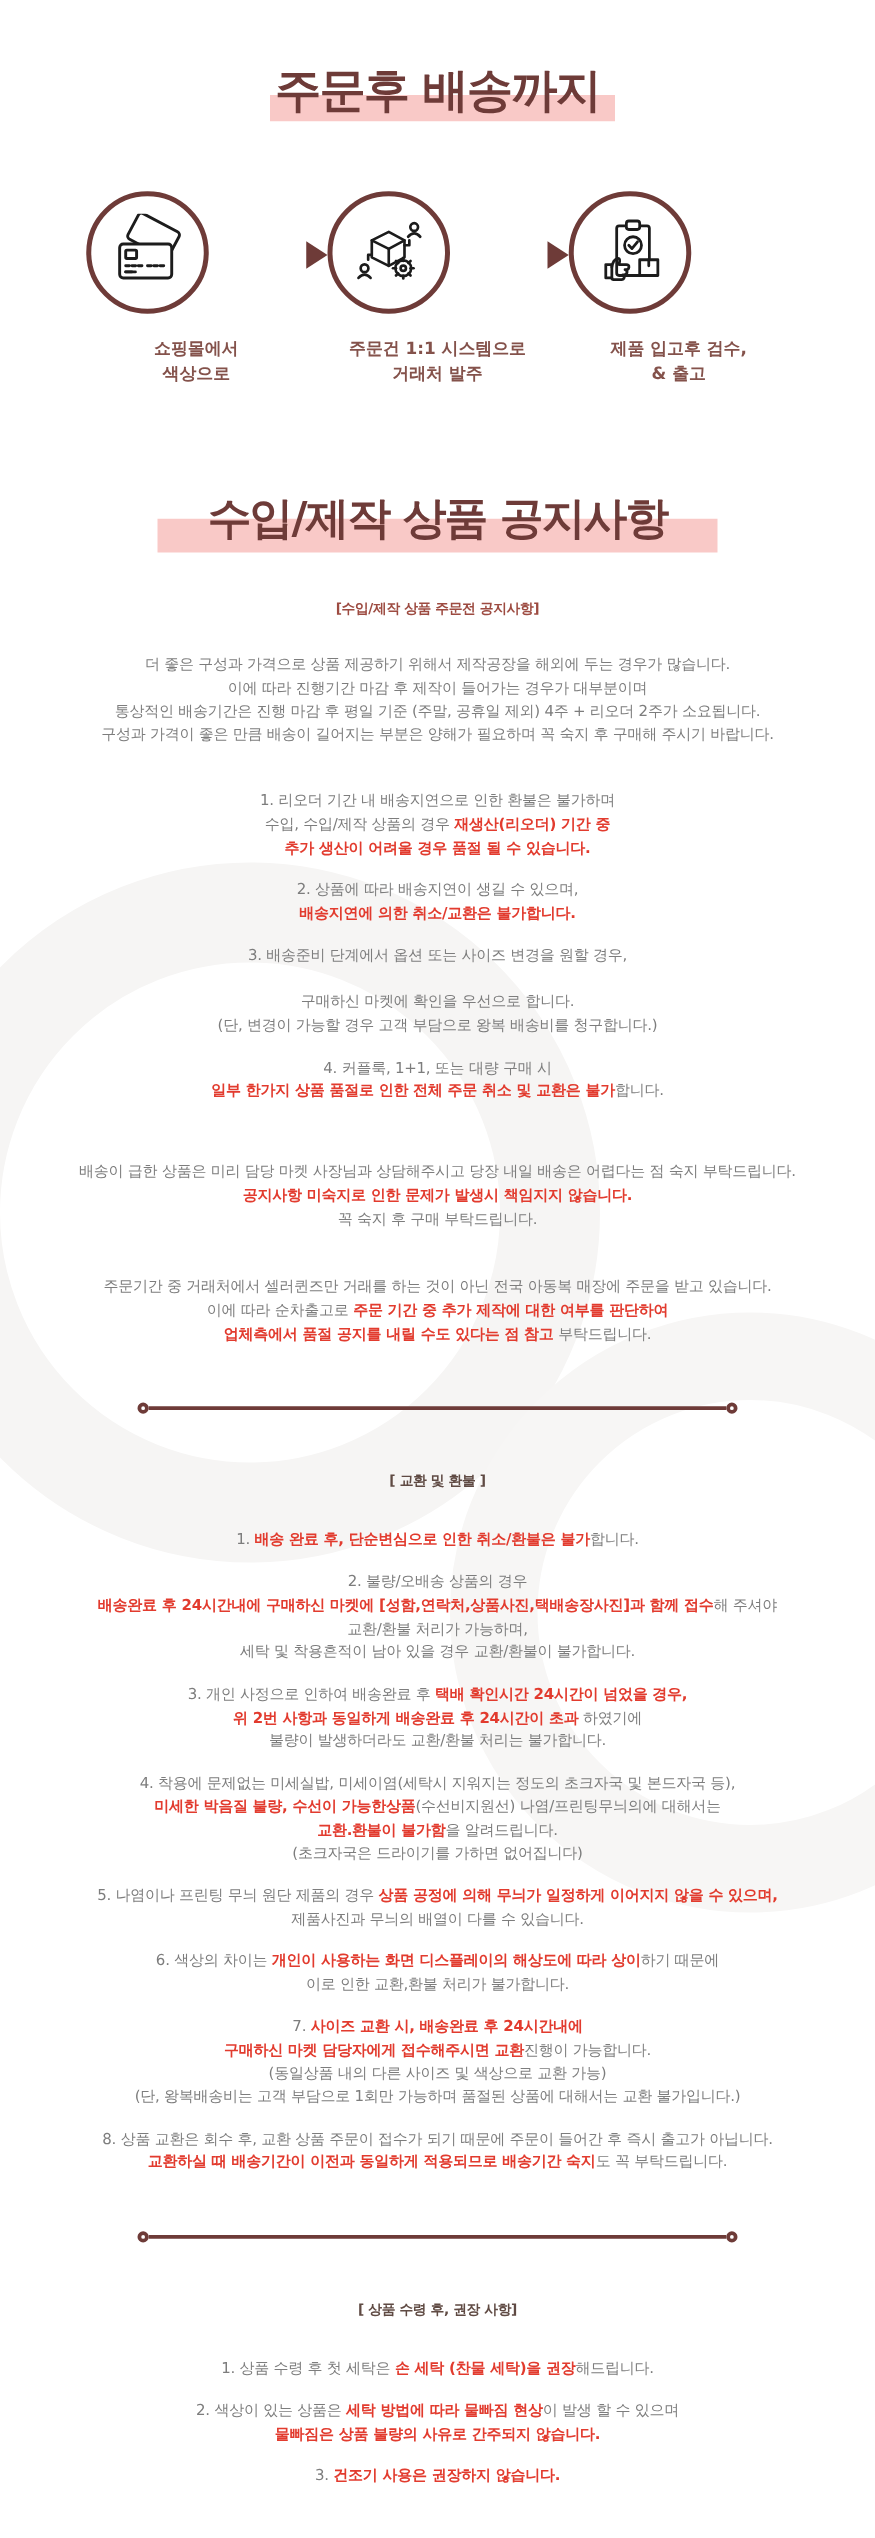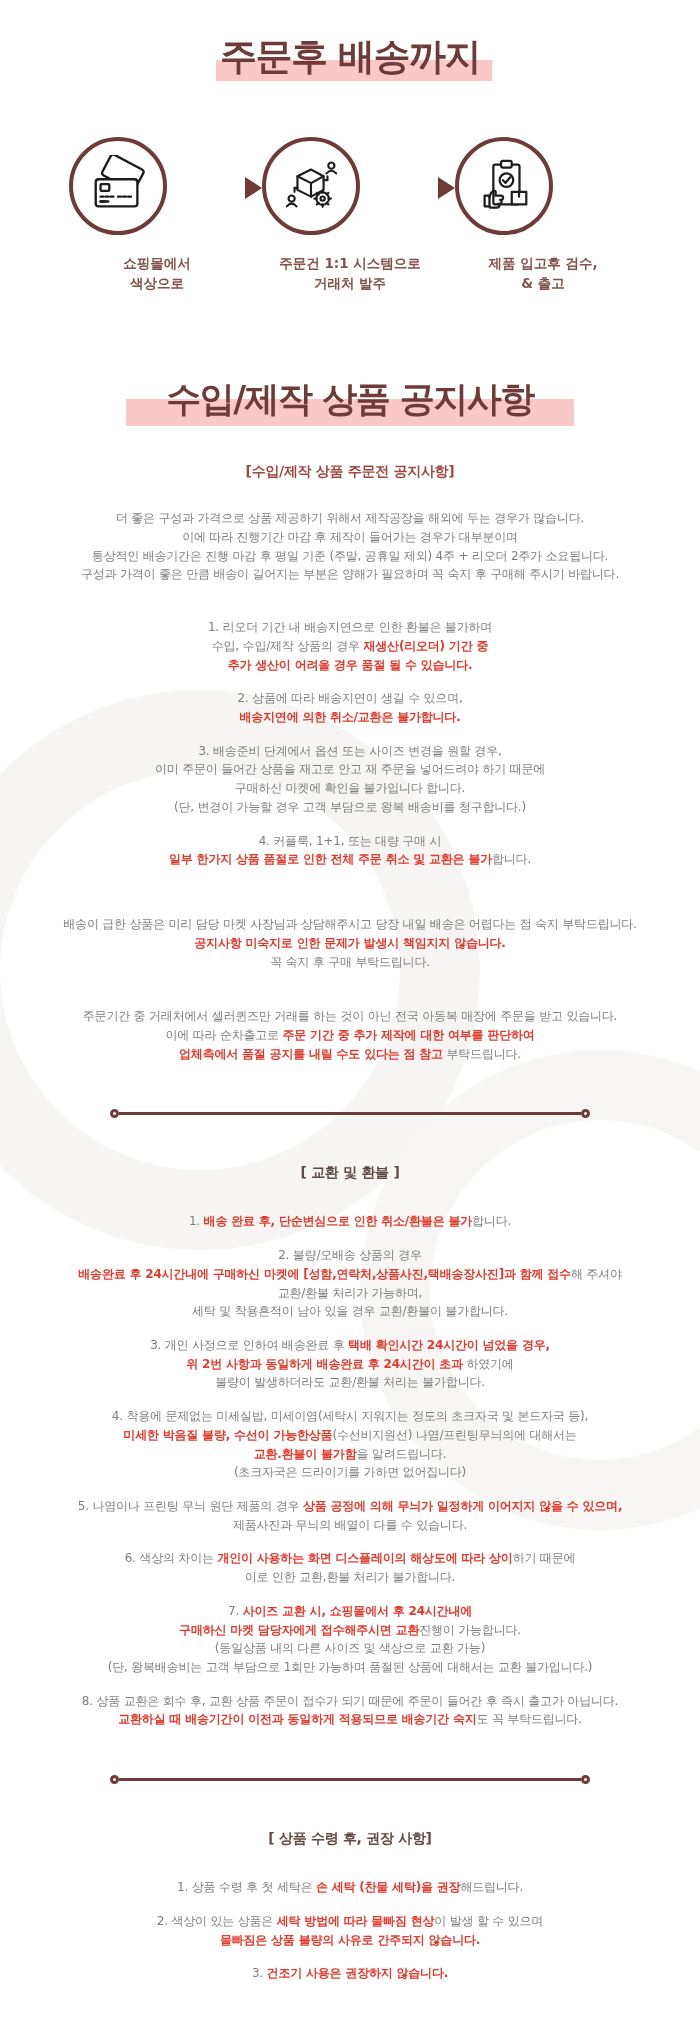--- a/index.html
+++ b/index.html
@@ -15,40 +15,40 @@
   body{margin:0;background:#fff;font-family:"DejaVu Sans","Liberation Sans",sans-serif;}
   .page{position:relative;width:700px;min-height:2030px;margin:0 auto;background:#fff;overflow:hidden;}
   .content{position:relative;z-index:1;}
   
   .watermark{position:absolute;z-index:0;left:-80px;top:690px;width:560px;height:560px;
     border:80px solid #f6f5f4;border-radius:50%;}
   .watermark2{position:absolute;z-index:0;right:-140px;top:1050px;width:480px;height:480px;
     border:70px solid #f7f6f5;border-radius:50%;}
   
   .title{text-align:center;margin:0;}
-  .t1{padding-top:36px;}
+  .t1{padding-top:52px;}
   .t2{margin-top:86px;}
   .hl{position:relative;display:inline-block;font-weight:900;color:var(--maroon);
     font-size:37px;letter-spacing:-1.5px;line-height:1.15;}
   .hl::after{content:"";position:absolute;z-index:-1;left:-4px;right:-12px;bottom:-2px;height:21px;background:var(--pink);}
   .t2 .hl{font-size:35px;}
   .t2 .hl::after{left:-40px;right:-40px;bottom:-7px;height:27px;}
   
   .flow{display:flex;align-items:flex-start;justify-content:center;margin-top:58px;}
   .step{width:176px;display:flex;flex-direction:column;}
   .circle{width:98px;height:98px;border:4px solid var(--maroon);border-radius:50%;
     display:flex;align-items:center;justify-content:center;background:#fff;}
   .circle svg{width:62px;height:62px;}
   .cap{margin-top:18px;text-align:center;color:var(--caption);font-weight:700;
     font-size:13.5px;line-height:1.5;}
   .arrow{width:0;height:0;border-left:17px solid var(--maroon);
     border-top:11px solid transparent;border-bottom:11px solid transparent;margin-top:40px;}
   
   .sec{text-align:center;padding:0 24px;}
-  .sec-h{font-size:14px;font-weight:800;margin:0;letter-spacing:-0.3px;}
+  .sec-h{font-size:11px;font-weight:800;margin:0;letter-spacing:-0.3px;}
   .h-red{color:var(--header_red);}
   .h-brown{color:var(--header_brown);margin-top:40px;}
   .mt-sec{margin-top:44px;}
   .rich .para{margin:15px 0;color:var(--gray);font-size:12px;line-height:1.56;letter-spacing:-0.2px;}
   .rich .para:first-child{margin-top:26px;}
   .red{color:var(--red);font-weight:700;}
   
   .divider{display:flex;align-items:center;width:480px;margin:46px auto;}
   .divider .dot{width:9px;height:9px;border:3px solid var(--maroon);border-radius:50%;background:#fff;flex:none;}
   .divider .bar{flex:1;height:3px;background:var(--maroon);}
@@ -139,21 +139,21 @@
     <h1 class="title t2">
       <span class="hl">수입/제작 상품 공지사항</span>
     </h1>
 
     <section class="sec mt-sec">
       <h2 class="sec-h h-red">[수입/제작 상품 주문전 공지사항]</h2>
       <div class="rich">
           <p class="para" style="margin-top: 28px;"><span>더 좋은 구성과 가격으로 상품 제공하기 위해서 제작공장을 해외에 두는 경우가 많습니다.</span><br><span>이에 따라 진행기간 마감 후 제작이 들어가는 경우가 대부분이며</span><br><span>통상적인 배송기간은 진행 마감 후 평일 기준 (주말, 공휴일 제외) 4주 + 리오더 2주가 소요됩니다.</span><br><span>구성과 가격이 좋은 만큼 배송이 길어지는 부분은 양해가 필요하며 꼭 숙지 후 구매해 주시기 바랍니다.</span></p>
           <p class="para" style="margin-top: 34px;"><span>1. 리오더 기간 내 배송지연으로 인한 환불은 불가하며</span><br><span>수입, 수입/제작 상품의 경우 </span><span class="red">재생산(리오더) 기간 중</span><br><span class="red">추가 생산이 어려울 경우 품절 될 수 있습니다.</span></p>
           <p class="para"><span>2. 상품에 따라 배송지연이 생길 수 있으며,</span><br><span class="red">배송지연에 의한 취소/교환은 불가합니다.</span></p>
-          <p class="para"><span>3. 배송준비 단계에서 옵션 또는 사이즈 변경을 원할 경우,</span><br><span>이미 주문이 들어간 상품을 재고로 안고 재 주문을 넣어드려야 하기 때문에</span><br><span>구매하신 마켓에 확인을 불가입니다 합니다.</span><br><span>(단, 변경이 가능할 경우 고객 부담으로 왕복 배송비를 청구합니다.)</span></p>
+          <p class="para"><span>3. 배송준비 단계에서 옵션 또는 사이즈 변경을 원할 경우,</span><br><br><span>구매하신 마켓에 확인을 우선으로 합니다.</span><br><span>(단, 변경이 가능할 경우 고객 부담으로 왕복 배송비를 청구합니다.)</span></p>
           <p class="para"><span>4. 커플룩, 1+1, 또는 대량 구매 시</span><br><span class="red">일부 한가지 상품 품절로 인한 전체 주문 취소 및 교환은 불가</span><span>합니다.</span></p>
           <p class="para" style="margin-top: 46px;"><span>배송이 급한 상품은 미리 담당 마켓 사장님과 상담해주시고 당장 내일 배송은 어렵다는 점 숙지 부탁드립니다.</span><br><span class="red">공지사항 미숙지로 인한 문제가 발생시 책임지지 않습니다.</span><br><span>꼭 숙지 후 구매 부탁드립니다.</span></p>
           <p class="para" style="margin-top: 36px;"><span>주문기간 중 거래처에서 셀러퀸즈만 거래를 하는 것이 아닌 전국 아동복 매장에 주문을 받고 있습니다.</span><br><span>이에 따라 순차출고로 </span><span class="red">주문 기간 중 추가 제작에 대한 여부를 판단하여</span><br><span class="red">업체측에서 품절 공지를 내릴 수도 있다는 점 참고</span><span> 부탁드립니다.</span></p>
         </div>
     </section>
 
     <div class="divider">
       <span class="dot"></span>
       <span class="bar"></span>
       <span class="dot"></span>
@@ -161,21 +161,21 @@
 
     <section class="sec">
       <h2 class="sec-h h-brown">[ 교환 및 환불 ]</h2>
       <div class="rich">
           <p class="para" style="margin-top: 30px;"><span>1. </span><span class="red">배송 완료 후, 단순변심으로 인한 취소/환불은 불가</span><span>합니다.</span></p>
           <p class="para"><span>2. 불량/오배송 상품의 경우</span><br><span class="red">배송완료 후 24시간내에 구매하신 마켓에 [성함,연락처,상품사진,택배송장사진]과 함께 접수</span><span>해 주셔야</span><br><span>교환/환불 처리가 가능하며,</span><br><span>세탁 및 착용흔적이 남아 있을 경우 교환/환불이 불가합니다.</span></p>
           <p class="para"><span>3. 개인 사정으로 인하여 배송완료 후 </span><span class="red">택배 확인시간 24시간이 넘었을 경우,</span><br><span class="red">위 2번 사항과 동일하게 배송완료 후 24시간이 초과</span><span> 하였기에</span><br><span>불량이 발생하더라도 교환/환불 처리는 불가합니다.</span></p>
           <p class="para"><span>4. 착용에 문제없는 미세실밥, 미세이염(세탁시 지워지는 정도의 초크자국 및 본드자국 등),</span><br><span class="red">미세한 박음질 불량, 수선이 가능한상품</span><span>(수선비지원선) 나염/프린팅무늬의에 대해서는</span><br><span class="red">교환.환불이 불가함</span><span>을 알려드립니다.</span><br><span>(초크자국은 드라이기를 가하면 없어집니다)</span></p>
           <p class="para"><span>5. 나염이나 프린팅 무늬 원단 제품의 경우 </span><span class="red">상품 공정에 의해 무늬가 일정하게 이어지지 않을 수 있으며,</span><br><span>제품사진과 무늬의 배열이 다를 수 있습니다.</span></p>
           <p class="para"><span>6. 색상의 차이는 </span><span class="red">개인이 사용하는 화면 디스플레이의 해상도에 따라 상이</span><span>하기 때문에</span><br><span>이로 인한 교환,환불 처리가 불가합니다.</span></p>
-          <p class="para"><span>7. </span><span class="red">사이즈 교환 시, 쇼핑몰에서 후 24시간내에</span><br><span class="red">구매하신 마켓 담당자에게 접수해주시면 교환</span><span>진행이 가능합니다.</span><br><span>(동일상품 내의 다른 사이즈 및 색상으로 교환 가능)</span><br><span>(단, 왕복배송비는 고객 부담으로 1회만 가능하며 품절된 상품에 대해서는 교환 불가입니다.)</span></p>
+          <p class="para"><span>7. </span><span class="red">사이즈 교환 시, 배송완료 후 24시간내에</span><br><span class="red">구매하신 마켓 담당자에게 접수해주시면 교환</span><span>진행이 가능합니다.</span><br><span>(동일상품 내의 다른 사이즈 및 색상으로 교환 가능)</span><br><span>(단, 왕복배송비는 고객 부담으로 1회만 가능하며 품절된 상품에 대해서는 교환 불가입니다.)</span></p>
           <p class="para"><span>8. 상품 교환은 회수 후, 교환 상품 주문이 접수가 되기 때문에 주문이 들어간 후 즉시 출고가 아닙니다.</span><br><span class="red">교환하실 때 배송기간이 이전과 동일하게 적용되므로 배송기간 숙지</span><span>도 꼭 부탁드립니다.</span></p>
         </div>
     </section>
 
     <div class="divider">
       <span class="dot"></span>
       <span class="bar"></span>
       <span class="dot"></span>
     </div>
 

